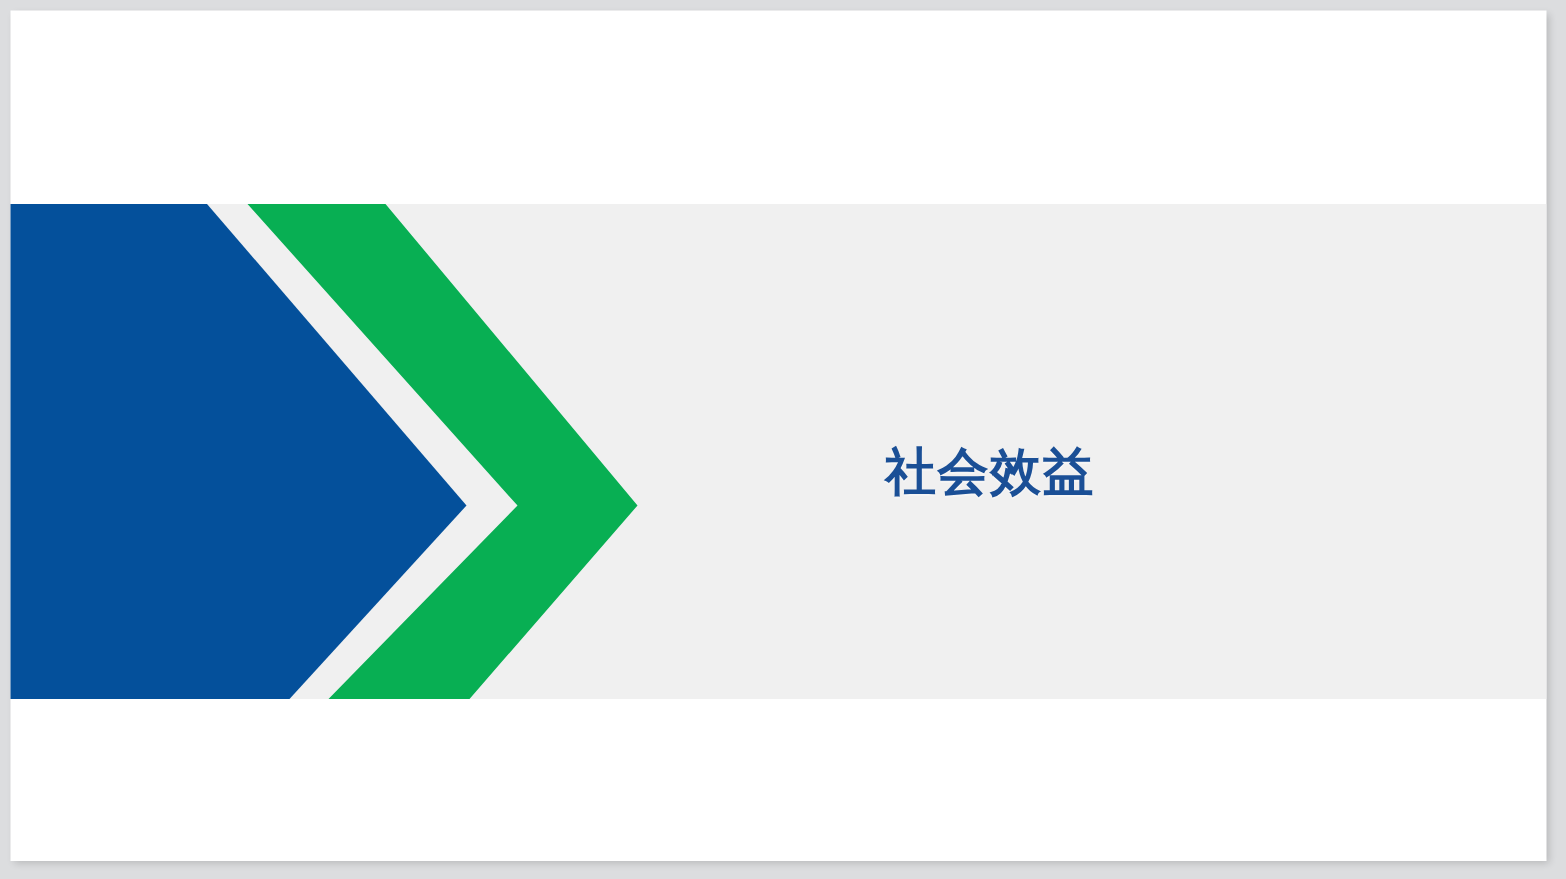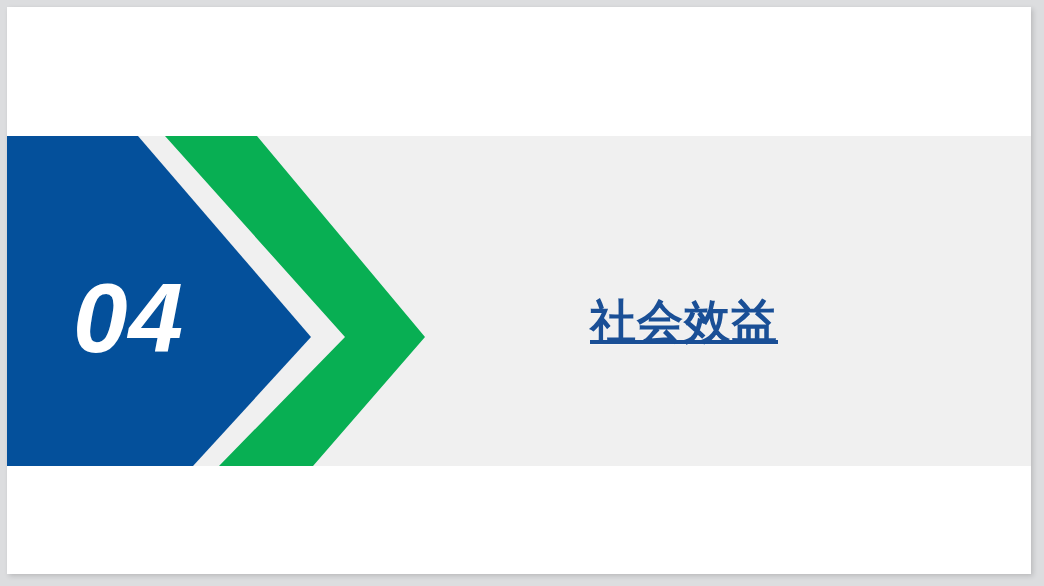--- a/index.html
+++ b/index.html
@@ -74,46 +74,44 @@
     letter-spacing: 1px;
     font-family: "Liberation Sans", "DejaVu Sans", sans-serif;
     user-select: none;
   }
 
   
   .section-title {
     position: absolute;
     left: 583px;
     top: 289px;
-    font-size: 46px;
+    font-size: 34px;
     line-height: 1.12;
     font-weight: 700;
     color: #1a4f96;
     letter-spacing: 1px;
     white-space: nowrap;
     font-family: "DejaVu Sans", "Liberation Sans", sans-serif;
     text-shadow: 0 1px 0 rgba(255,255,255,0.35);
-    text-decoration: underline;
   }
 </style>
 </head>
 <body>
 
 <div class="viewer">
 
   <div class="slide">
 
     <div class="band"></div>
 
     <div class="chevrons">
       <svg viewBox="0 0 430 330" xmlns="http://www.w3.org/2000/svg" aria-hidden="true">
         <polygon fill="#04509B" points="0,0 138,0 311,201 193,330 0,330"></polygon>
         <polygon fill="#08AF53" points="165,0 257,0 425,201 313,330 219,330 345,201"></polygon>
       </svg>
     </div>
 
-    <div class="section-number">04</div>
 
     <div class="section-title">社会效益</div>
 
   </div>
 
 </div>
 
 </body></html>

